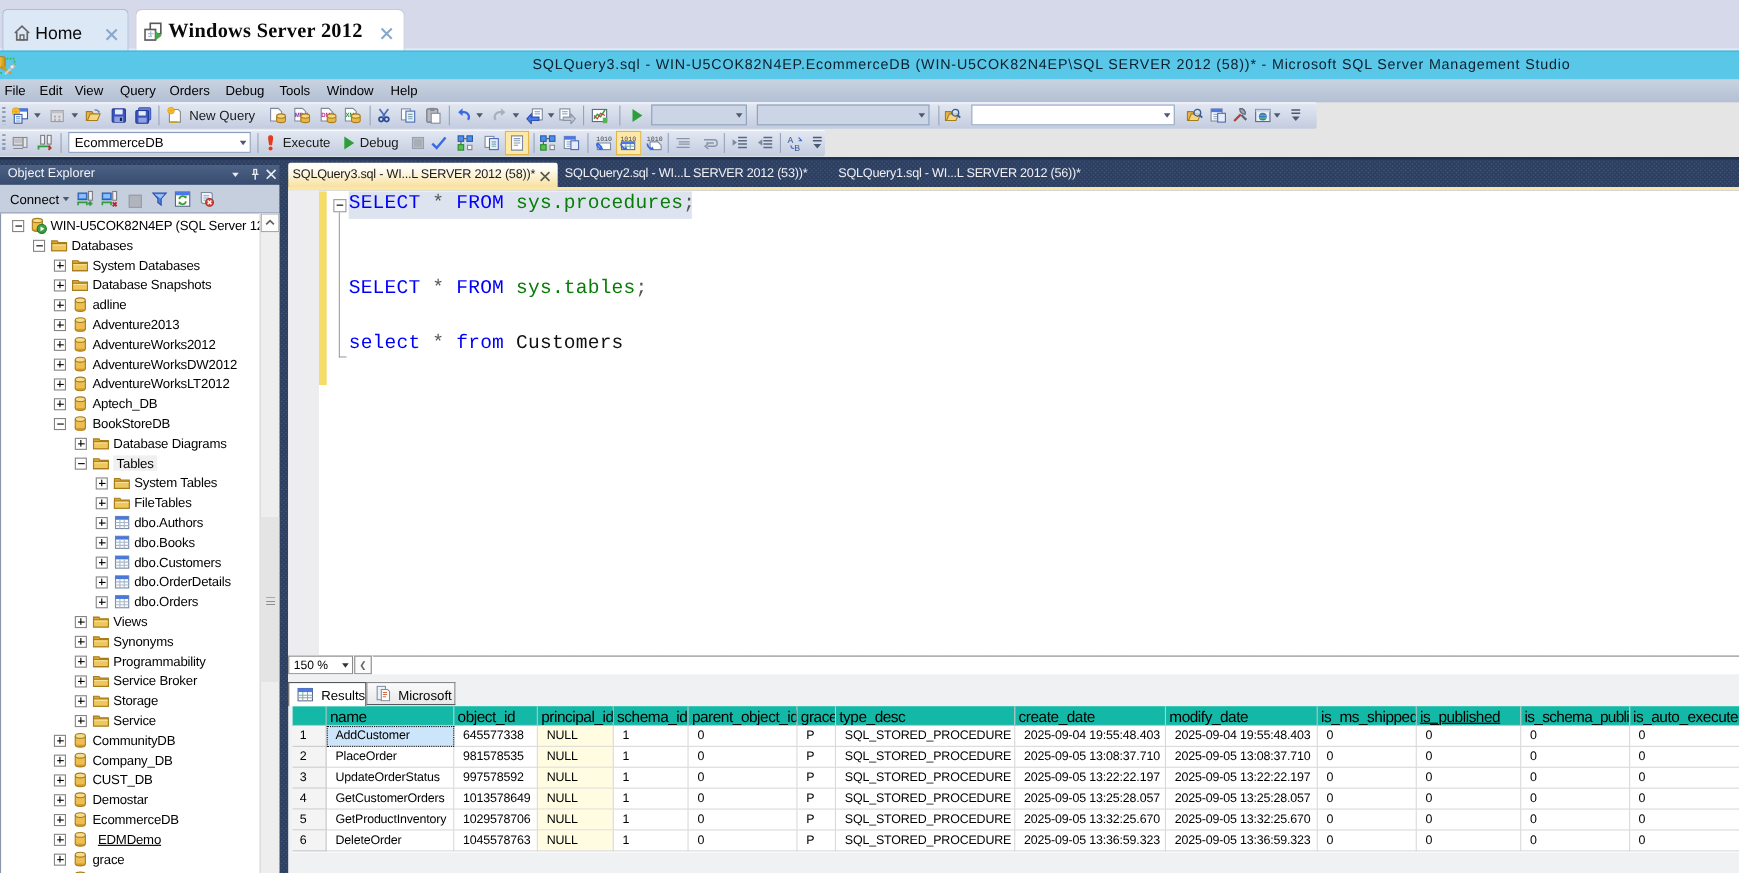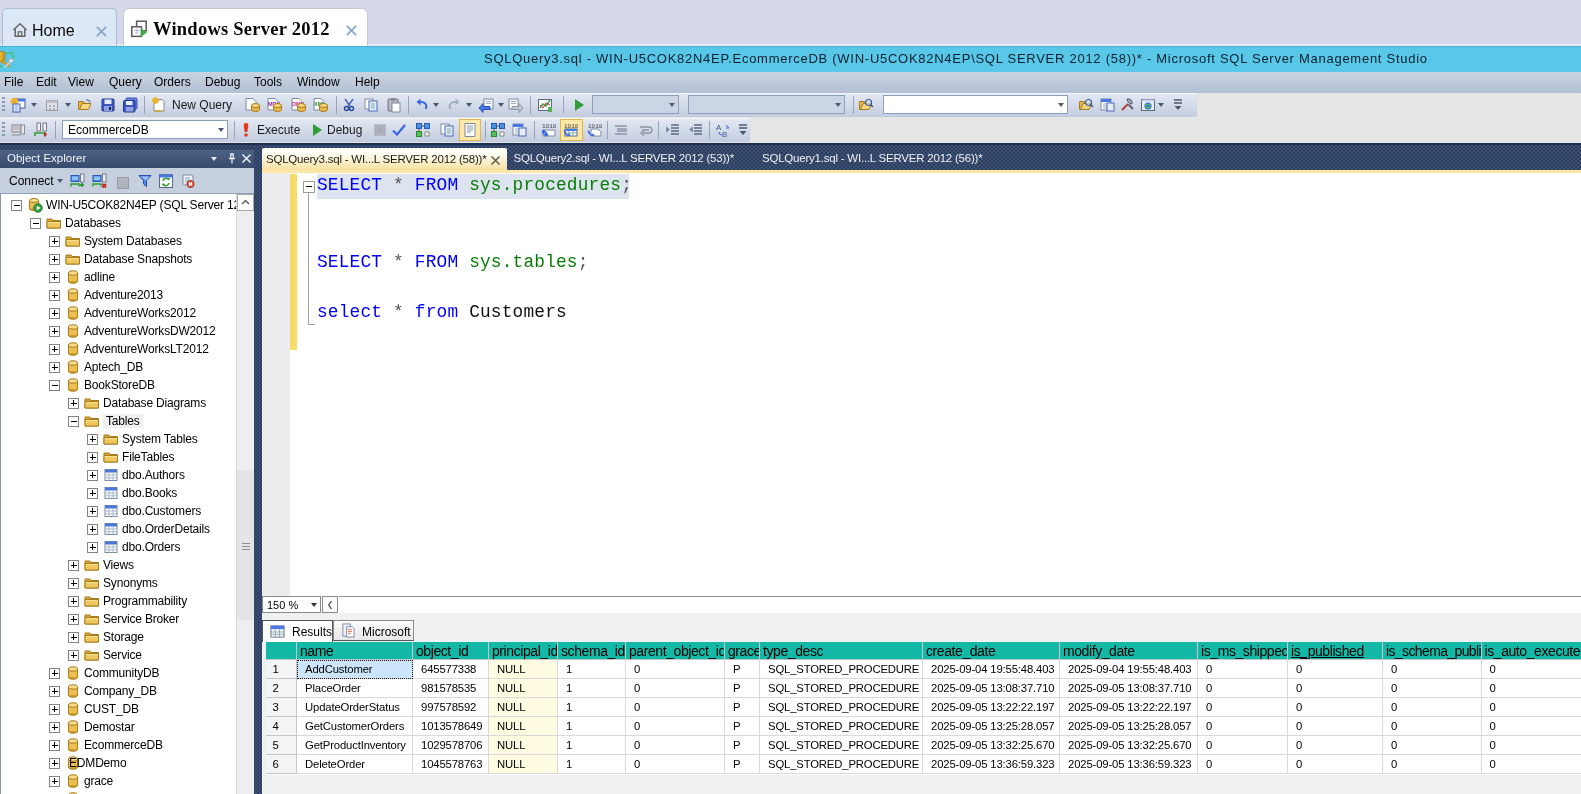--- a/index.html
+++ b/index.html
@@ -865,21 +865,21 @@
 <span class="exp" style="left:48.0px;top:4px">
           <i></i>
           <b></b>
         </span>
 <svg style="position:absolute;left:64.0px;top:1px" width="16" height="16" viewBox="0 0 16 16">
           <ellipse cx="8" cy="12" rx="4.6" ry="2.2" fill="#d79b28" stroke="#a67c1c"></ellipse>
           <rect x="3.4" y="4" width="9.2" height="8" fill="#edbf52"></rect>
           <path d="M3.4 4 v8 M12.6 4 v8" stroke="#a67c1c"></path>
           <ellipse cx="8" cy="4" rx="4.6" ry="2.2" fill="#f6dc8c" stroke="#a67c1c"></ellipse>
         </svg>
-<span style="position:absolute;left:68px;top:2px;">EDMDemo</span>
+<span style="position:absolute;left:88px;top:2px;text-decoration:underline;">EDMDemo</span>
 </div>
 <div class="trow" style="left:0;top:577.5px;width:236px">
 <span class="exp" style="left:48.0px;top:4px">
           <i></i>
           <b></b>
         </span>
 <svg style="position:absolute;left:64.0px;top:1px" width="16" height="16" viewBox="0 0 16 16">
           <ellipse cx="8" cy="12" rx="4.6" ry="2.2" fill="#d79b28" stroke="#a67c1c"></ellipse>
           <rect x="3.4" y="4" width="9.2" height="8" fill="#edbf52"></rect>
           <path d="M3.4 4 v8 M12.6 4 v8" stroke="#a67c1c"></path>

